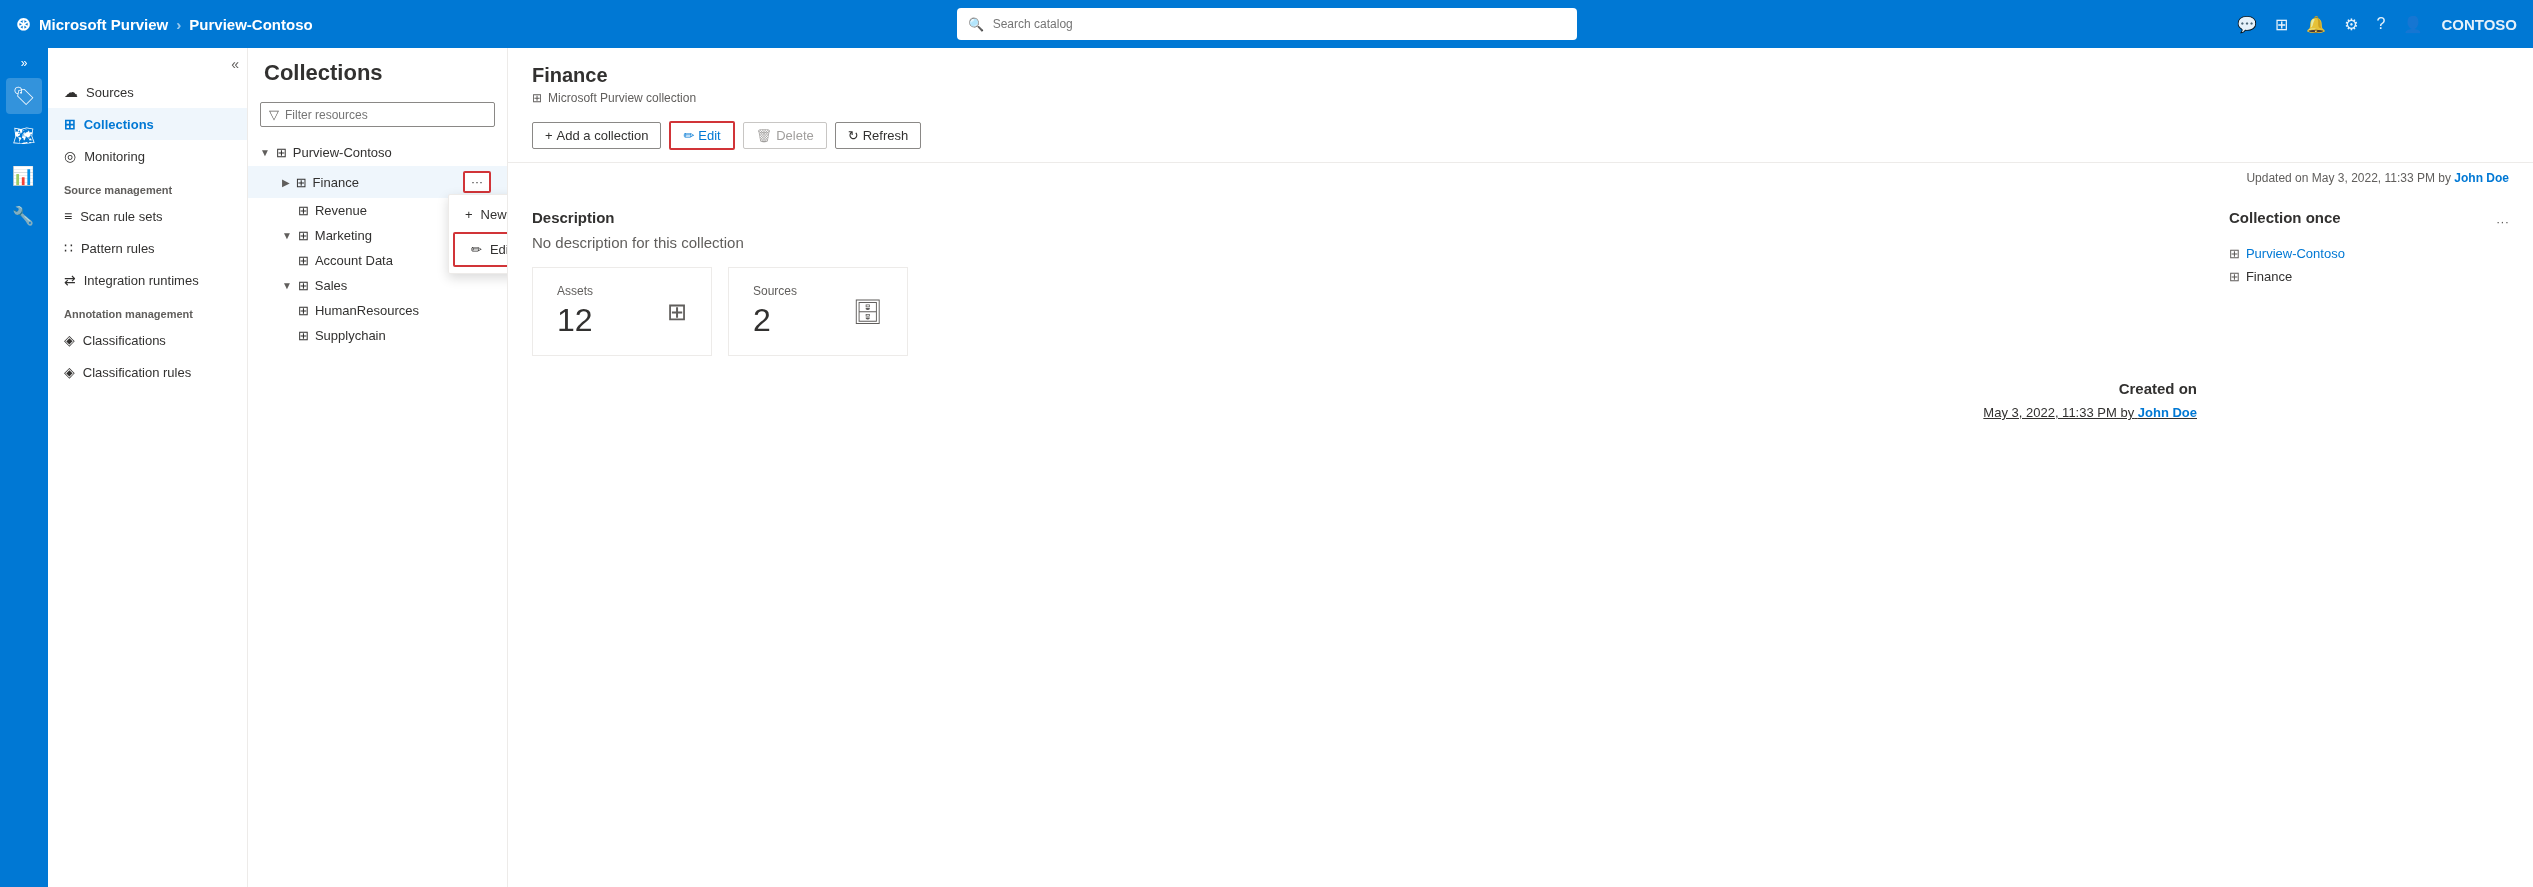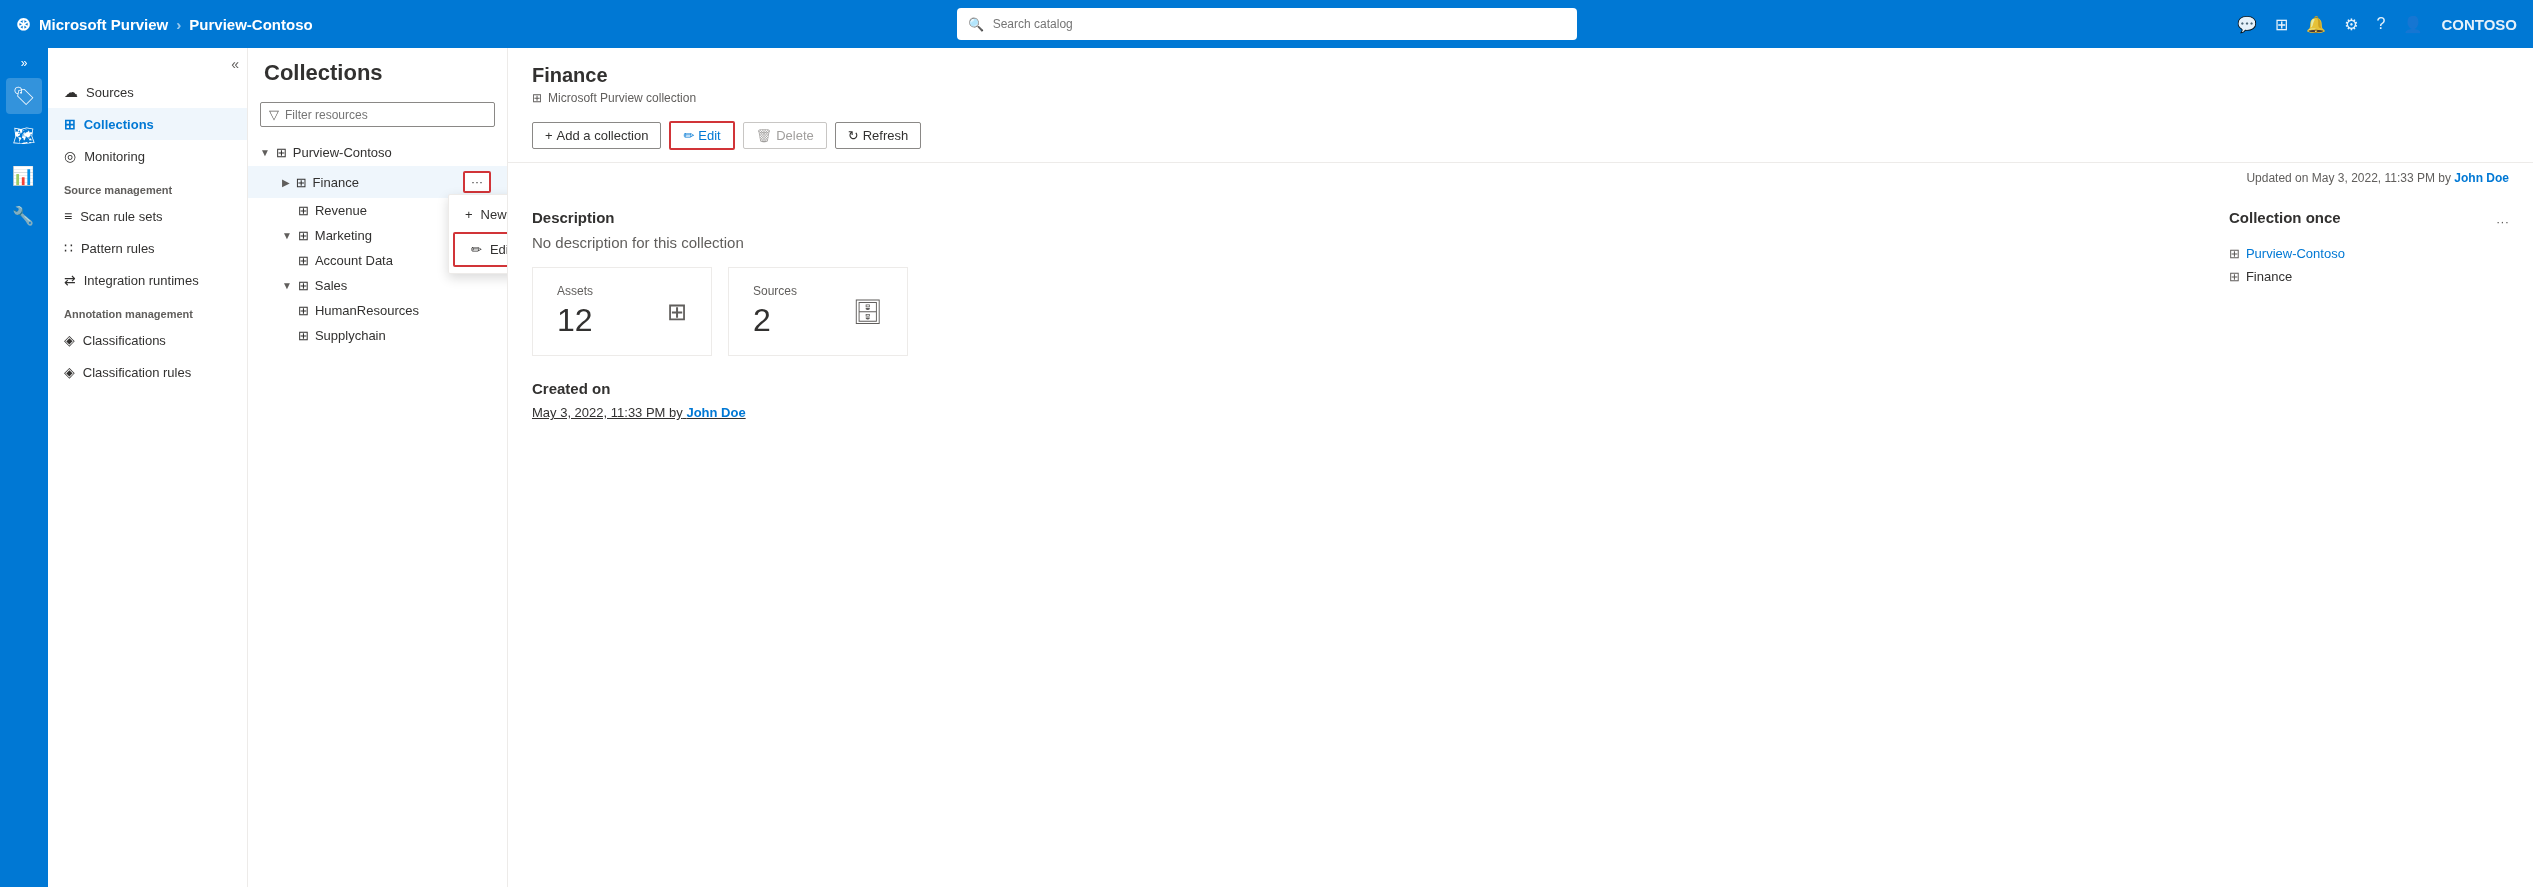--- a/index.html
+++ b/index.html
@@ -157,21 +157,21 @@
     .stats-row { display: flex; gap: 16px; margin-top: 16px; }
     .stat-card {
       border: 1px solid #edebe9; border-radius: 0;
       padding: 16px 24px; min-width: 180px;
       display: flex; align-items: center; justify-content: space-between; gap: 16px;
     }
     .stat-number { font-size: 32px; font-weight: 300; color: #323130; }
     .stat-label { font-size: 12px; color: #605e5c; margin-bottom: 4px; }
     .stat-icon { font-size: 24px; color: #605e5c; }
 
-    .created-section { margin-top: 24px; }
+    .created-section { margin-top: 24px; text-align: right; }
     .created-date { font-size: 13px; color: #323130; margin-top: 4px; text-decoration: underline; }
     .created-date strong { color: #0078d4; }
 
     
     .collection-path-header { display: flex; align-items: center; justify-content: space-between; margin-bottom: 8px; }
     .collection-path-item { display: flex; align-items: center; gap: 6px; font-size: 13px; padding: 4px 0; }
     .collection-path-item a { color: #0078d4; text-decoration: none; }
     .path-icon { font-size: 13px; color: #605e5c; }
 
     

